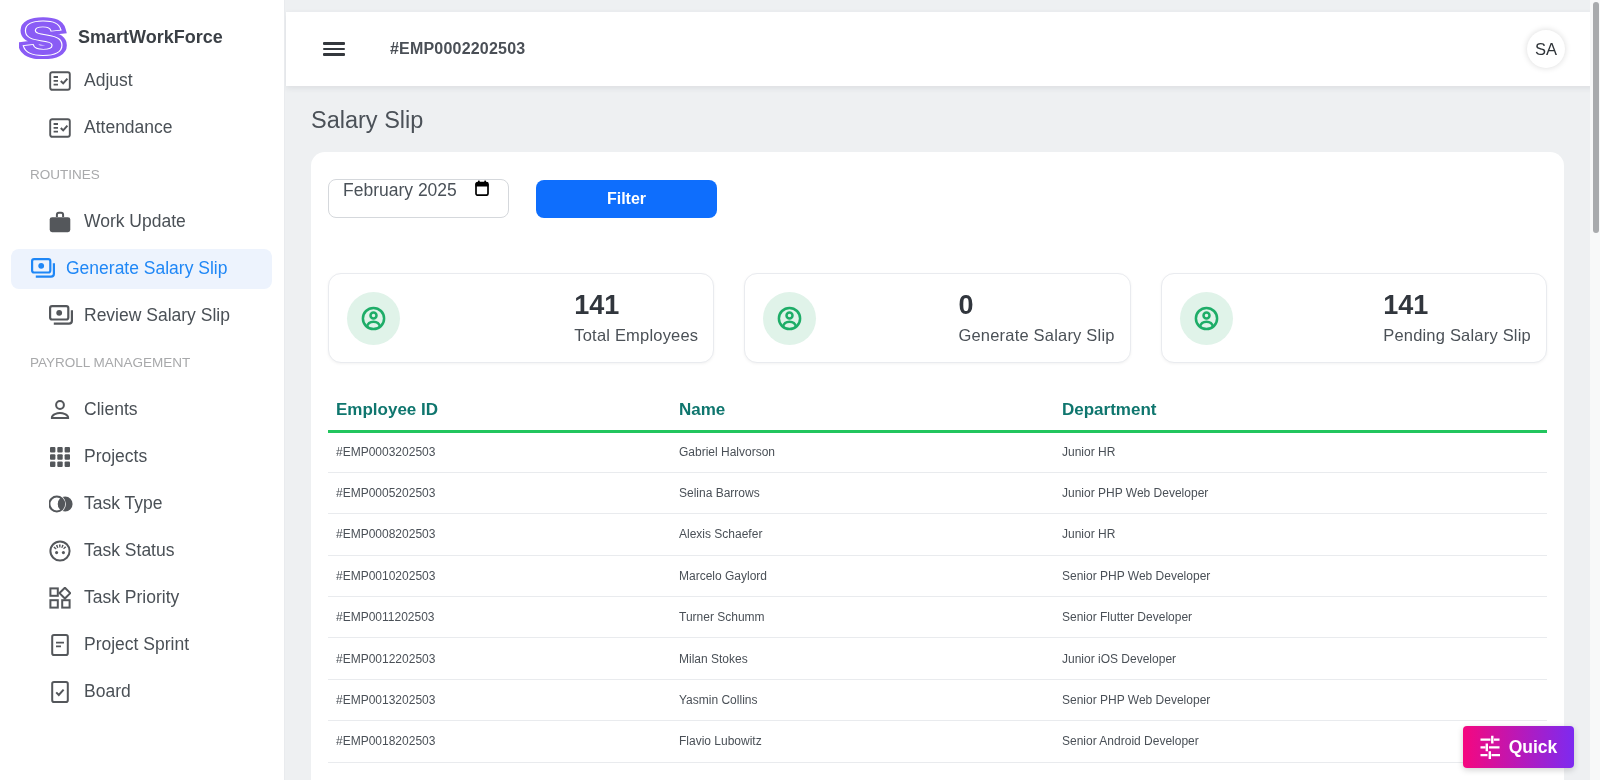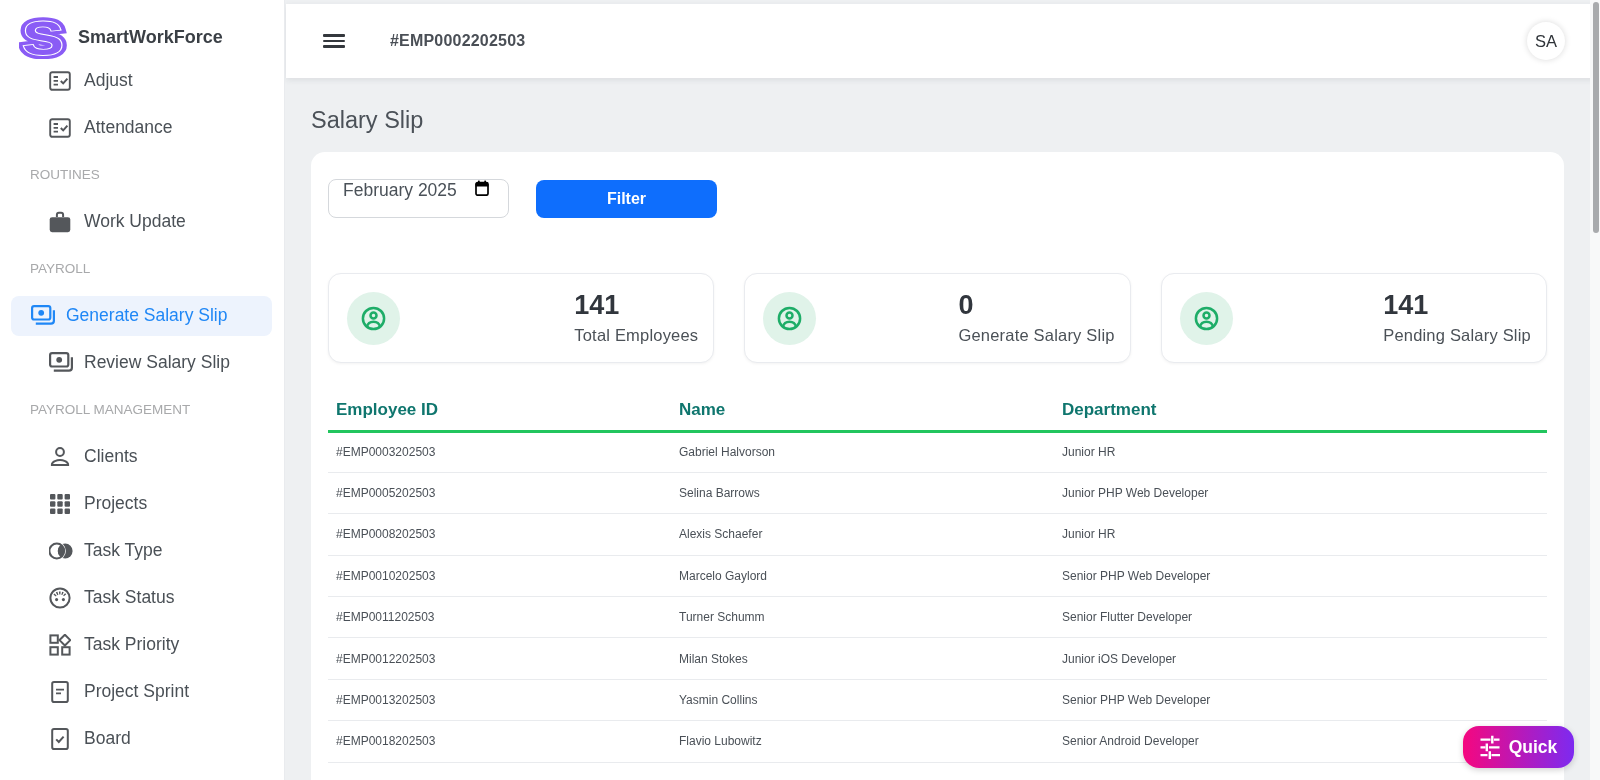--- a/index.html
+++ b/index.html
@@ -11,21 +11,21 @@
 .logo { position:absolute; left:19px; top:16px; display:flex; align-items:center; }
 .logo-text { margin-left:11px; font-size:18px; font-weight:bold; color:#3a3f45; }
 .nav { position:absolute; top:57px; left:0; width:285px; }
 .nav-item { height:47px; display:flex; align-items:center; padding-left:49px; color:#4a5056; font-size:17.5px; }
 .nav-item .nav-ic { margin-right:13px; flex:0 0 auto; }
 .nav-item .pay { margin-right:11px; }
 .nav-sec { height:47px; display:flex; align-items:center; padding-left:30px; color:#a8a9ab; font-size:13.5px; }
 .nav-item.active { background:#edf3fd; border-radius:8px; margin:0 13px 0 11px; padding-left:20px; color:#1f87f6; height:40px; margin-top:3.5px; margin-bottom:3.5px; }
 
 
-.topbar { position:absolute; left:286px; top:4px; width:1314px; height:74px; background:#fff; box-shadow:0 2px 6px rgba(30,40,60,0.09); z-index:4; }
+.topbar { position:absolute; left:286px; top:12px; width:1314px; height:74px; background:#fff; box-shadow:0 2px 6px rgba(30,40,60,0.09); z-index:4; }
 .burger { position:absolute; left:37px; top:30px; width:22px; height:15px; }
 .burger div { height:2.5px; background:#34383d; border-radius:1px; margin-bottom:3.2px; }
 .emp-id { position:absolute; left:104px; top:28px; font-size:16px; font-weight:bold; color:#4a4f56; letter-spacing:0.2px; }
 .avatar { position:absolute; left:1241px; top:18px; width:38px; height:38px; border-radius:50%; background:#fff; box-shadow:0 0 6px rgba(0,0,0,0.15); display:flex; align-items:center; justify-content:center; font-size:16.5px; color:#2e3338; }
 
 
 .page-title { position:absolute; left:311px; top:107px; font-size:23.5px; font-weight:normal; color:#4b5158; z-index:1;}
 .panel { position:absolute; left:311px; top:152px; width:1253px; height:680px; background:#fff; border-radius:14px; z-index:1; }
 
 .filters { position:absolute; left:17px; top:27px; display:flex; }
@@ -38,21 +38,21 @@
 .card .cic { width:53px; height:53px; border-radius:50%; background:#e0f3e9; display:flex; align-items:center; justify-content:center; }
 .card .ctxt { margin-left:auto; text-align:left; }
 .card .cnum { font-size:27px; font-weight:bold; color:#31363d; line-height:1; }
 .card .clab { font-size:16.5px; color:#4b5157; margin-top:7px; letter-spacing:0.2px; }
 
 .tbl { position:absolute; left:17px; top:238px; width:1219px; border-collapse:collapse; }
 .tbl th { text-align:left; font-size:17px; font-weight:bold; color:#0f766e; height:41px; padding:0 0 0 8px; border-bottom:3px solid #22c55e; }
 .tbl td { font-size:12px; color:#4a5057; height:41.4px; padding:0 0 0 8px; border-bottom:1px solid #e9ebee; }
 .col1 { width:343px; } .col2 { width:383px; }
 
-.quick { position:absolute; left:1463px; top:726px; width:111px; height:42px; border-radius:16px; background:linear-gradient(90deg,#f5077f,#7d2af0); box-shadow:0 2px 6px rgba(0,0,0,0.18); color:#fff; font-size:17.5px; font-weight:bold; display:flex; align-items:center; justify-content:center; z-index:8; }
+.quick { position:absolute; left:1463px; top:726px; width:111px; height:42px; border-radius:4px; background:linear-gradient(90deg,#f5077f,#7d2af0); box-shadow:0 2px 6px rgba(0,0,0,0.18); color:#fff; font-size:17.5px; font-weight:bold; display:flex; align-items:center; justify-content:center; z-index:8; }
 .quick svg { margin-right:9px; }
 
 .scroll-track { position:absolute; right:0; top:0; width:10px; height:780px; background:#f8f9f9; z-index:9; }
 .scroll-thumb { position:absolute; right:1.5px; top:2px; width:6px; height:231px; background:#a9abad; border-radius:3px; z-index:10; }
 </style>
 </head>
 <body>
 
 <aside class="sidebar">
   <div class="logo">
@@ -71,21 +71,20 @@
     <div class="nav-item"><svg class="nav-ic" width="22" height="20" viewBox="0 0 22 20" fill="none" stroke="#54575b" stroke-width="1.9">
           <rect x="1.2" y="1.2" width="19.6" height="17.6" rx="2"></rect>
           <path d="M4.6 6h4.4M4.6 9.8h4.4M4.6 13.6h4.4" stroke-width="1.8"></path>
           <path d="M11.8 10l2.4 2.4 4.2-4.7" stroke-width="2"></path>
         </svg>Attendance</div>
     <div class="nav-sec">ROUTINES</div>
     <div class="nav-item"><svg class="nav-ic" width="22" height="22" viewBox="0 0 22 22">
           <rect x="0.7" y="6.2" width="20.6" height="15" rx="2.4" fill="#54575b"></rect>
           <path fill="none" stroke="#54575b" stroke-width="2" d="M7.9 6V3.8c0-1.1.9-2 2-2h2.2c1.1 0 2 .9 2 2V6"></path>
         </svg>Work Update</div>
-    <div class="nav-sec">PAYROLL</div>
     <div class="nav-item active"><svg class="nav-ic pay" width="24" height="21" viewBox="0 0 24 21" fill="none" stroke="#1f87f6">
           <rect x="1.1" y="1.1" width="18.2" height="13.4" rx="2" stroke-width="2.2"></rect>
           <circle cx="10.2" cy="7.8" r="2.9" fill="#1f87f6" stroke="none"></circle>
           <path d="M22.9 5.2v10.6c0 1.6-1.3 2.9-2.9 2.9H4.8" stroke-width="2.2"></path>
         </svg>Generate Salary Slip</div>
     <div class="nav-item"><svg class="nav-ic pay" width="24" height="21" viewBox="0 0 24 21" fill="none" stroke="#54575b">
           <rect x="1.1" y="1.1" width="18.2" height="13.4" rx="2" stroke-width="2.2"></rect>
           <circle cx="10.2" cy="7.8" r="2.9" fill="#54575b" stroke="none"></circle>
           <path d="M22.9 5.2v10.6c0 1.6-1.3 2.9-2.9 2.9H4.8" stroke-width="2.2"></path>
         </svg>Review Salary Slip</div>

